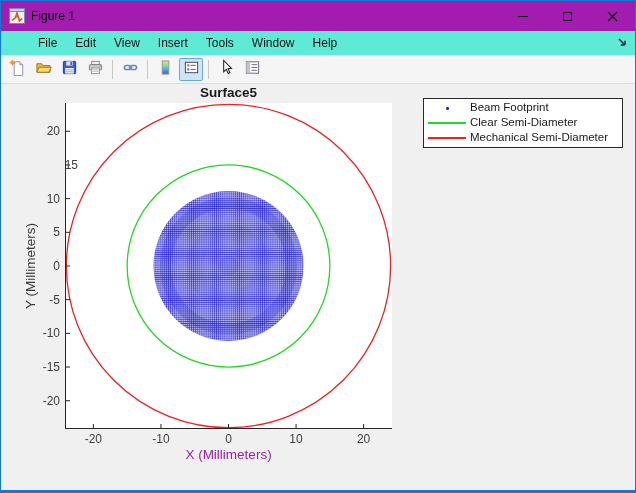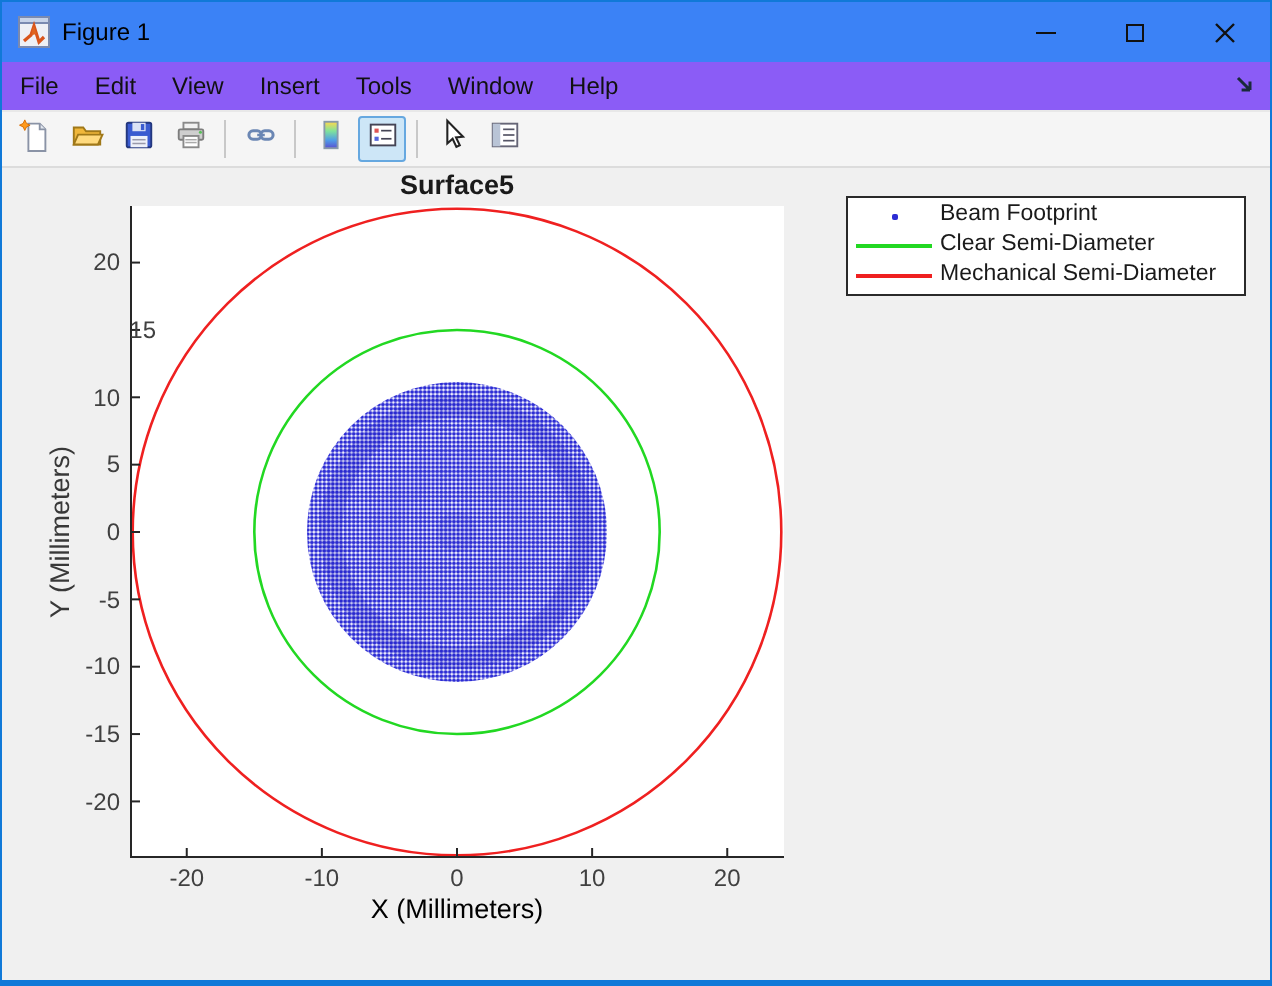--- a/index.html
+++ b/index.html
@@ -3,48 +3,48 @@
 <meta charset="utf-8">
 <style>
   * { box-sizing: border-box; margin: 0; padding: 0; }
   html,body { background:#888; font-family:"Liberation Sans", sans-serif; }
   .window {
     position:relative; width:636px; height:493px;
     border:1px solid #1079d8; border-bottom-width:3px;
     background:#f0f0f0; overflow:hidden;
   }
   
-  .titlebar { height:30px; background:#3b82f6; display:flex; align-items:center;text-align:center; }
+  .titlebar { height:30px; background:#a21caf; display:flex; align-items:center;text-align:center; }
   .titlebar .app-icon { width:16px; height:16px; margin:0 6px 0 8px; flex:0 0 auto; }
   .titlebar .title-text { font-size:12px; color:#000; }
   .caption-buttons { margin-left:auto; display:flex; height:100%; }
   .cap-btn { width:45px; height:100%; display:flex; align-items:center; justify-content:center; }
   .glyph-min { width:10px; height:1px; background:#111; }
   .glyph-max { width:9px; height:9px; border:1px solid #111; }
   
-  .menubar { height:25px; background:#8b5cf6; display:flex; align-items:center;
-             border-bottom:1px solid #e8e8e8; position:relative; }
+  .menubar { height:25px; background:#5eead4; display:flex; align-items:center;
+             border-bottom:1px solid #e8e8e8; position:relative;padding-left:28px; }
   .menu-item { font-size:12px; color:#111; padding:0 9px; line-height:24px; cursor:default; }
   .dock-arrow { position:absolute; right:6px; top:4px; width:14px; height:14px; }
   
   .toolbar { height:28px; background:#f5f5f5; border-bottom:1px solid #dcdcdc;
              display:flex; align-items:center; padding-left:3px; }
   .tb-btn { width:24px; height:23px; display:flex; align-items:center; justify-content:center;
             border:1px solid transparent; border-radius:2px; margin:0 1px; background:transparent; }
   .tb-btn.active { background:#cde6f7; border-color:#66a8e0; }
   .tb-sep { width:1px; height:19px; background:#c8c8c8; margin:0 4px; }
   
   .canvas { position:relative; width:100%; height:406px; background:#f0f0f0;padding-left:16px; }
   .plot-title { position:absolute; left:64px; top:1px; width:327px; text-align:center;
                 font-size:13.5px; font-weight:bold; color:#1a1a1a; }
   .plot-box { position:absolute; left:64px; top:19px; width:327px; height:326px; background:#ffffff; }
   .tick-label-x { position:absolute; font-size:12px; color:#404040; transform:translateX(-50%); }
   .tick-label-y { position:absolute; width:40px; text-align:right; font-size:12px; color:#404040; height:14px; line-height:14px; }
   .xlabel { position:absolute; left:64px; top:363px; width:327px; text-align:center;
-            font-size:13.5px; color:#000000; }
+            font-size:13.5px; color:#a21caf; }
   .ylabel { position:absolute; left:29px; top:182px; transform:translate(-50%,-50%) rotate(-90deg);
             white-space:nowrap; font-size:13.5px; color:#383838; }
   
   .legend { position:absolute; left:422px; top:14px; width:200px; height:50px;
             background:#ffffff; border:1px solid #2a2a2a; display:flex; flex-direction:column;
             justify-content:space-around; padding:2px 0; }
   .legend-row { display:flex; height:14px; }
   .legend-marker { width:46px; display:flex; align-items:center; justify-content:center; flex:0 0 auto; }
   .legend-line { width:38px; height:2px; }
   .legend-dot { width:3px; height:3px; border-radius:1px; }

